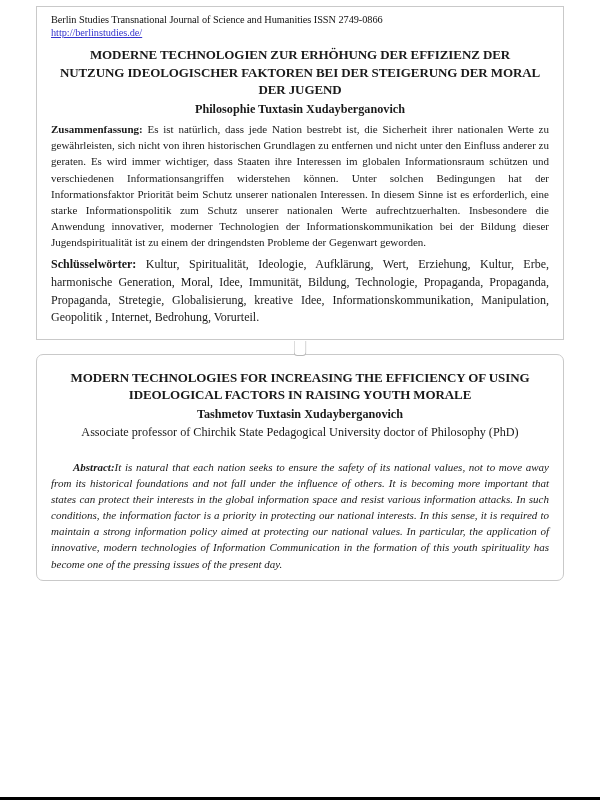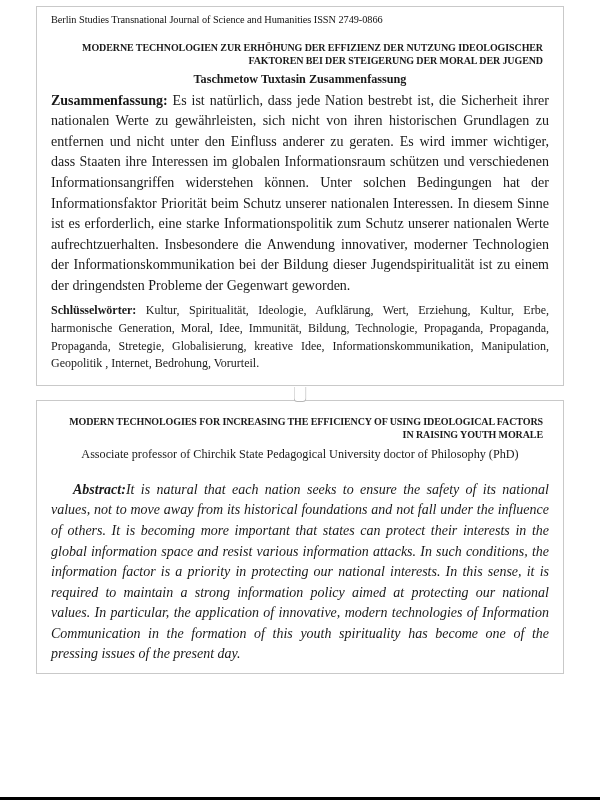--- a/index.html
+++ b/index.html
@@ -75,26 +75,26 @@
   }
   .journal-header .hline { white-space: nowrap; }
   .journal-url {
     color: #3333cc;
     text-decoration: underline;
     display: inline-block;
   }
 
   
   h1.doc-title {
-    font-size: 10px;
+    font-size: 13px;
     font-weight: bold;
-    text-align: right;
+    text-align: center;
     text-transform: uppercase;
     line-height: 1.33;
-    margin: 15px 6px 4px 6px;
+    margin: 7px 6px 4px 6px;
     letter-spacing: -0.1px;
   }
   .author {
     font-size: 12.2px;
     font-weight: bold;
     text-align: center;
     margin: 4px 0 1px 0;
     line-height: 1.3;
   }
   .affiliation-bold {
@@ -107,39 +107,39 @@
   .affiliation-plain {
     font-size: 12.2px;
     font-weight: normal;
     text-align: center;
     line-height: 1.34;
     margin: 1px 22px 18px 22px;
   }
 
   
   p.body {
-    font-size: 14px;
+    font-size: 11px;
     line-height: 1.47;
     text-align: justify;
     text-justify: inter-word;
     margin: 3px 0 0 0;
     hyphens: none;
   }
   p.body.indented { text-indent: 22px; font-style: italic; }
   .lead { font-weight: bold; }
 
   p.keywords {
     font-size: 12px;
     line-height: 1.47;
     text-align: justify;
     margin: 6px 0 2px 0;
   }
 
   
-  .page-two { padding-top: 9px; }
+  .page-two { padding-top: 9px; border-radius: 7px; }
   .page-two h1.doc-title { margin-top: 5px; }
 
   
   .bottom-rule {
     position: absolute;
     left: 0;
     bottom: 0;
     width: 600px;
     height: 3px;
     background: #000000;
@@ -151,41 +151,43 @@
 <div id="viewer">
 
   <div class="page-gutter-left"></div>
 
   <div class="pages">
 
     <div class="page page-one">
 
       <div class="journal-header">
         <div class="hline">Berlin Studies Transnational Journal of Science and Humanities ISSN 2749-0866</div>
+        <div><a class="journal-url" href="#">http://berlinstudies.de/</a></div>
       </div>
 
       <h1 class="doc-title">MODERNE TECHNOLOGIEN ZUR ERHÖHUNG DER EFFIZIENZ DER NUTZUNG IDEOLOGISCHER FAKTOREN BEI DER STEIGERUNG DER MORAL DER JUGEND</h1>
 
-      <div class="author">Taschmetow Tuxtasin Zusammenfassung</div>
+      <div class="author">Philosophie Tuxtasin Xudayberganovich</div>
 
 
       <p class="body"><span class="lead">Zusammenfassung:</span><span> Es ist natürlich, dass jede Nation bestrebt ist, die Sicherheit ihrer nationalen Werte zu gewährleisten, sich nicht von ihren historischen Grundlagen zu entfernen und nicht unter den Einfluss anderer zu geraten. Es wird immer wichtiger, dass Staaten ihre Interessen im globalen Informationsraum schützen und verschiedenen Informationsangriffen widerstehen können. Unter solchen Bedingungen hat der Informationsfaktor Priorität beim Schutz unserer nationalen Interessen. In diesem Sinne ist es erforderlich, eine starke Informationspolitik zum Schutz unserer nationalen Werte aufrechtzuerhalten. Insbesondere die Anwendung innovativer, moderner Technologien der Informationskommunikation bei der Bildung dieser Jugendspiritualität ist zu einem der dringendsten Probleme der Gegenwart geworden.</span></p>
 
       <p class="keywords"><span class="lead">Schlüsselwörter:</span><span> Kultur, Spiritualität, Ideologie, Aufklärung, Wert, Erziehung, Kultur, Erbe, harmonische Generation, Moral, Idee, Immunität, Bildung, Technologie, Propaganda, Propaganda, Propaganda, Stretegie, Globalisierung, kreative Idee, Informationskommunikation, Manipulation, Geopolitik , Internet, Bedrohung, Vorurteil.</span></p>
 
     </div>
 
     <div class="page-break">
       <div class="tab"></div>
     </div>
 
     <div class="page page-two">
 
       <h1 class="doc-title">MODERN TECHNOLOGIES FOR INCREASING THE EFFICIENCY OF USING IDEOLOGICAL FACTORS IN RAISING YOUTH MORALE</h1>
 
+      <div class="author">Tashmetov Tuxtasin Xudayberganovich</div>
 
       <div class="affiliation-plain">Associate professor of Chirchik State Pedagogical University doctor of Philosophy (PhD)</div>
 
       <p class="body indented"><span class="lead">Abstract:</span><span>It is natural that each nation seeks to ensure the safety of its national values, not to move away from its historical foundations and not fall under the influence of others. It is becoming more important that states can protect their interests in the global information space and resist various information attacks. In such conditions, the information factor is a priority in protecting our national interests. In this sense, it is required to maintain a strong information policy aimed at protecting our national values. In particular, the application of innovative, modern technologies of Information Communication in the formation of this youth spirituality has become one of the pressing issues of the present day.</span></p>
 
     </div>
 
   </div>
 
   <div class="bottom-rule"></div>

